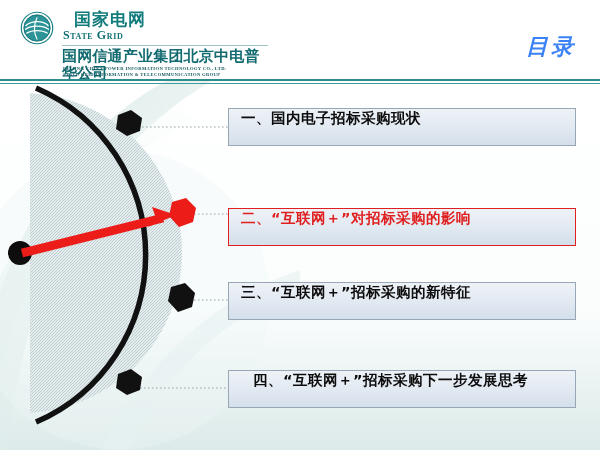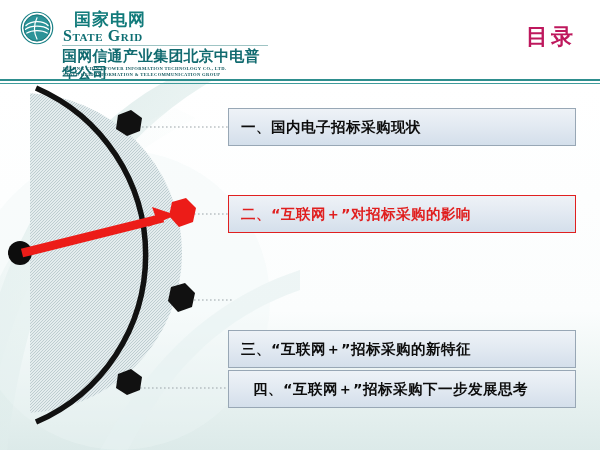--- a/index.html
+++ b/index.html
@@ -22,21 +22,21 @@
   #logo-block { position:absolute; left:18px; top:8px; width:250px; height:62px; }
   #logo-mark { position:absolute; left:2px; top:3px; width:34px; height:34px; }
   #logo-cn {
     position:absolute; left:56px; top:2px;
     font-size:17px; font-weight:bold; color:#127b7b;
     letter-spacing:1px; line-height:19px;
     font-family:"DejaVu Sans","Liberation Sans",sans-serif;
   }
   #logo-en {
     position:absolute; left:45px; top:21px;
-    font-size:16px; font-weight:bold; color:#0f6f73;
+    font-size:12px; font-weight:bold; color:#0f6f73;
     letter-spacing:.6px; line-height:13px;
     font-family:"Liberation Serif","DejaVu Serif",serif;
     font-variant:small-caps;
   }
   #logo-rule { position:absolute; left:44px; top:37px; width:206px; height:1px; background:#9fc4c4; }
   #company-cn {
     position:absolute; left:44px; top:40px;
     font-size:15px; font-weight:bold; color:#126b70;
     letter-spacing:.2px; line-height:17px;
     font-family:"DejaVu Sans","Liberation Sans",sans-serif;
@@ -44,48 +44,49 @@
   #company-en1, #company-en2 {
     position:absolute; left:45px;
     font-size:4.6px; font-weight:bold; color:#13585e;
     letter-spacing:.35px; line-height:5.4px;
     font-family:"Liberation Serif","DejaVu Serif",serif;
     white-space:nowrap;
   }
   #company-en1 { top:58px; }
   #company-en2 { top:63.6px; }
   #slide-title {
-    position:absolute; right:24px; top:22px;
-    font-size:22px; font-weight:bold; color:#be185d;
+    position:absolute; right:24px; top:32px;
+    font-size:22px; font-weight:bold; color:#3b82f6;
     letter-spacing:3px;
     font-family:"DejaVu Sans","Liberation Sans",sans-serif;
+    font-style:italic;
   }
   #header-rule-top { position:absolute; left:0; top:79px; width:600px; height:2px; background:#2e8e8e; }
   #header-rule-bot { position:absolute; left:0; top:83px; width:600px; height:1.4px; background:#3f9c9c; }
   
   #diagram { position:absolute; left:0; top:84px; width:232px; height:366px; }
   
   #agenda { position:absolute; left:228px; top:84px; width:350px; height:366px; }
   .agenda-item {
     position:absolute; left:0; width:348px; height:38px;
     border:1px solid #98a7b5;
     background:linear-gradient(to bottom,#eef2f7 0%,#e3eaf2 45%,#d4dfeb 100%);
-    display:flex; align-items:center;
+    display:flex; 
   }
   .agenda-item .label {
     padding-left:12px;
     font-size:14.5px; font-weight:bold; color:#0d0d0d;
     letter-spacing:.5px; white-space:nowrap;
     font-family:"DejaVu Sans","Liberation Sans",sans-serif;
   }
-  .agenda-item.active { border:1.4px solid #e02020; }
+  .agenda-item.active { border:1.4px solid #e02020;margin-top:13px; }
   .agenda-item.active .label { color:#e01f1f; }
   #item-0 { top:24px; }
   #item-1 { top:111px; }
-  #item-2 { top:198px;margin-top:48px; }
+  #item-2 { top:198px; }
   #item-3 { top:286px;padding-left:12px; }
 </style>
 </head>
 <body>
 
 <div id="slide">
 
   <svg id="bg-art" viewBox="0 0 600 450" preserveAspectRatio="none">
     <defs>
       <linearGradient id="pageGrad" x1="0" y1="0" x2="0" y2="1">

